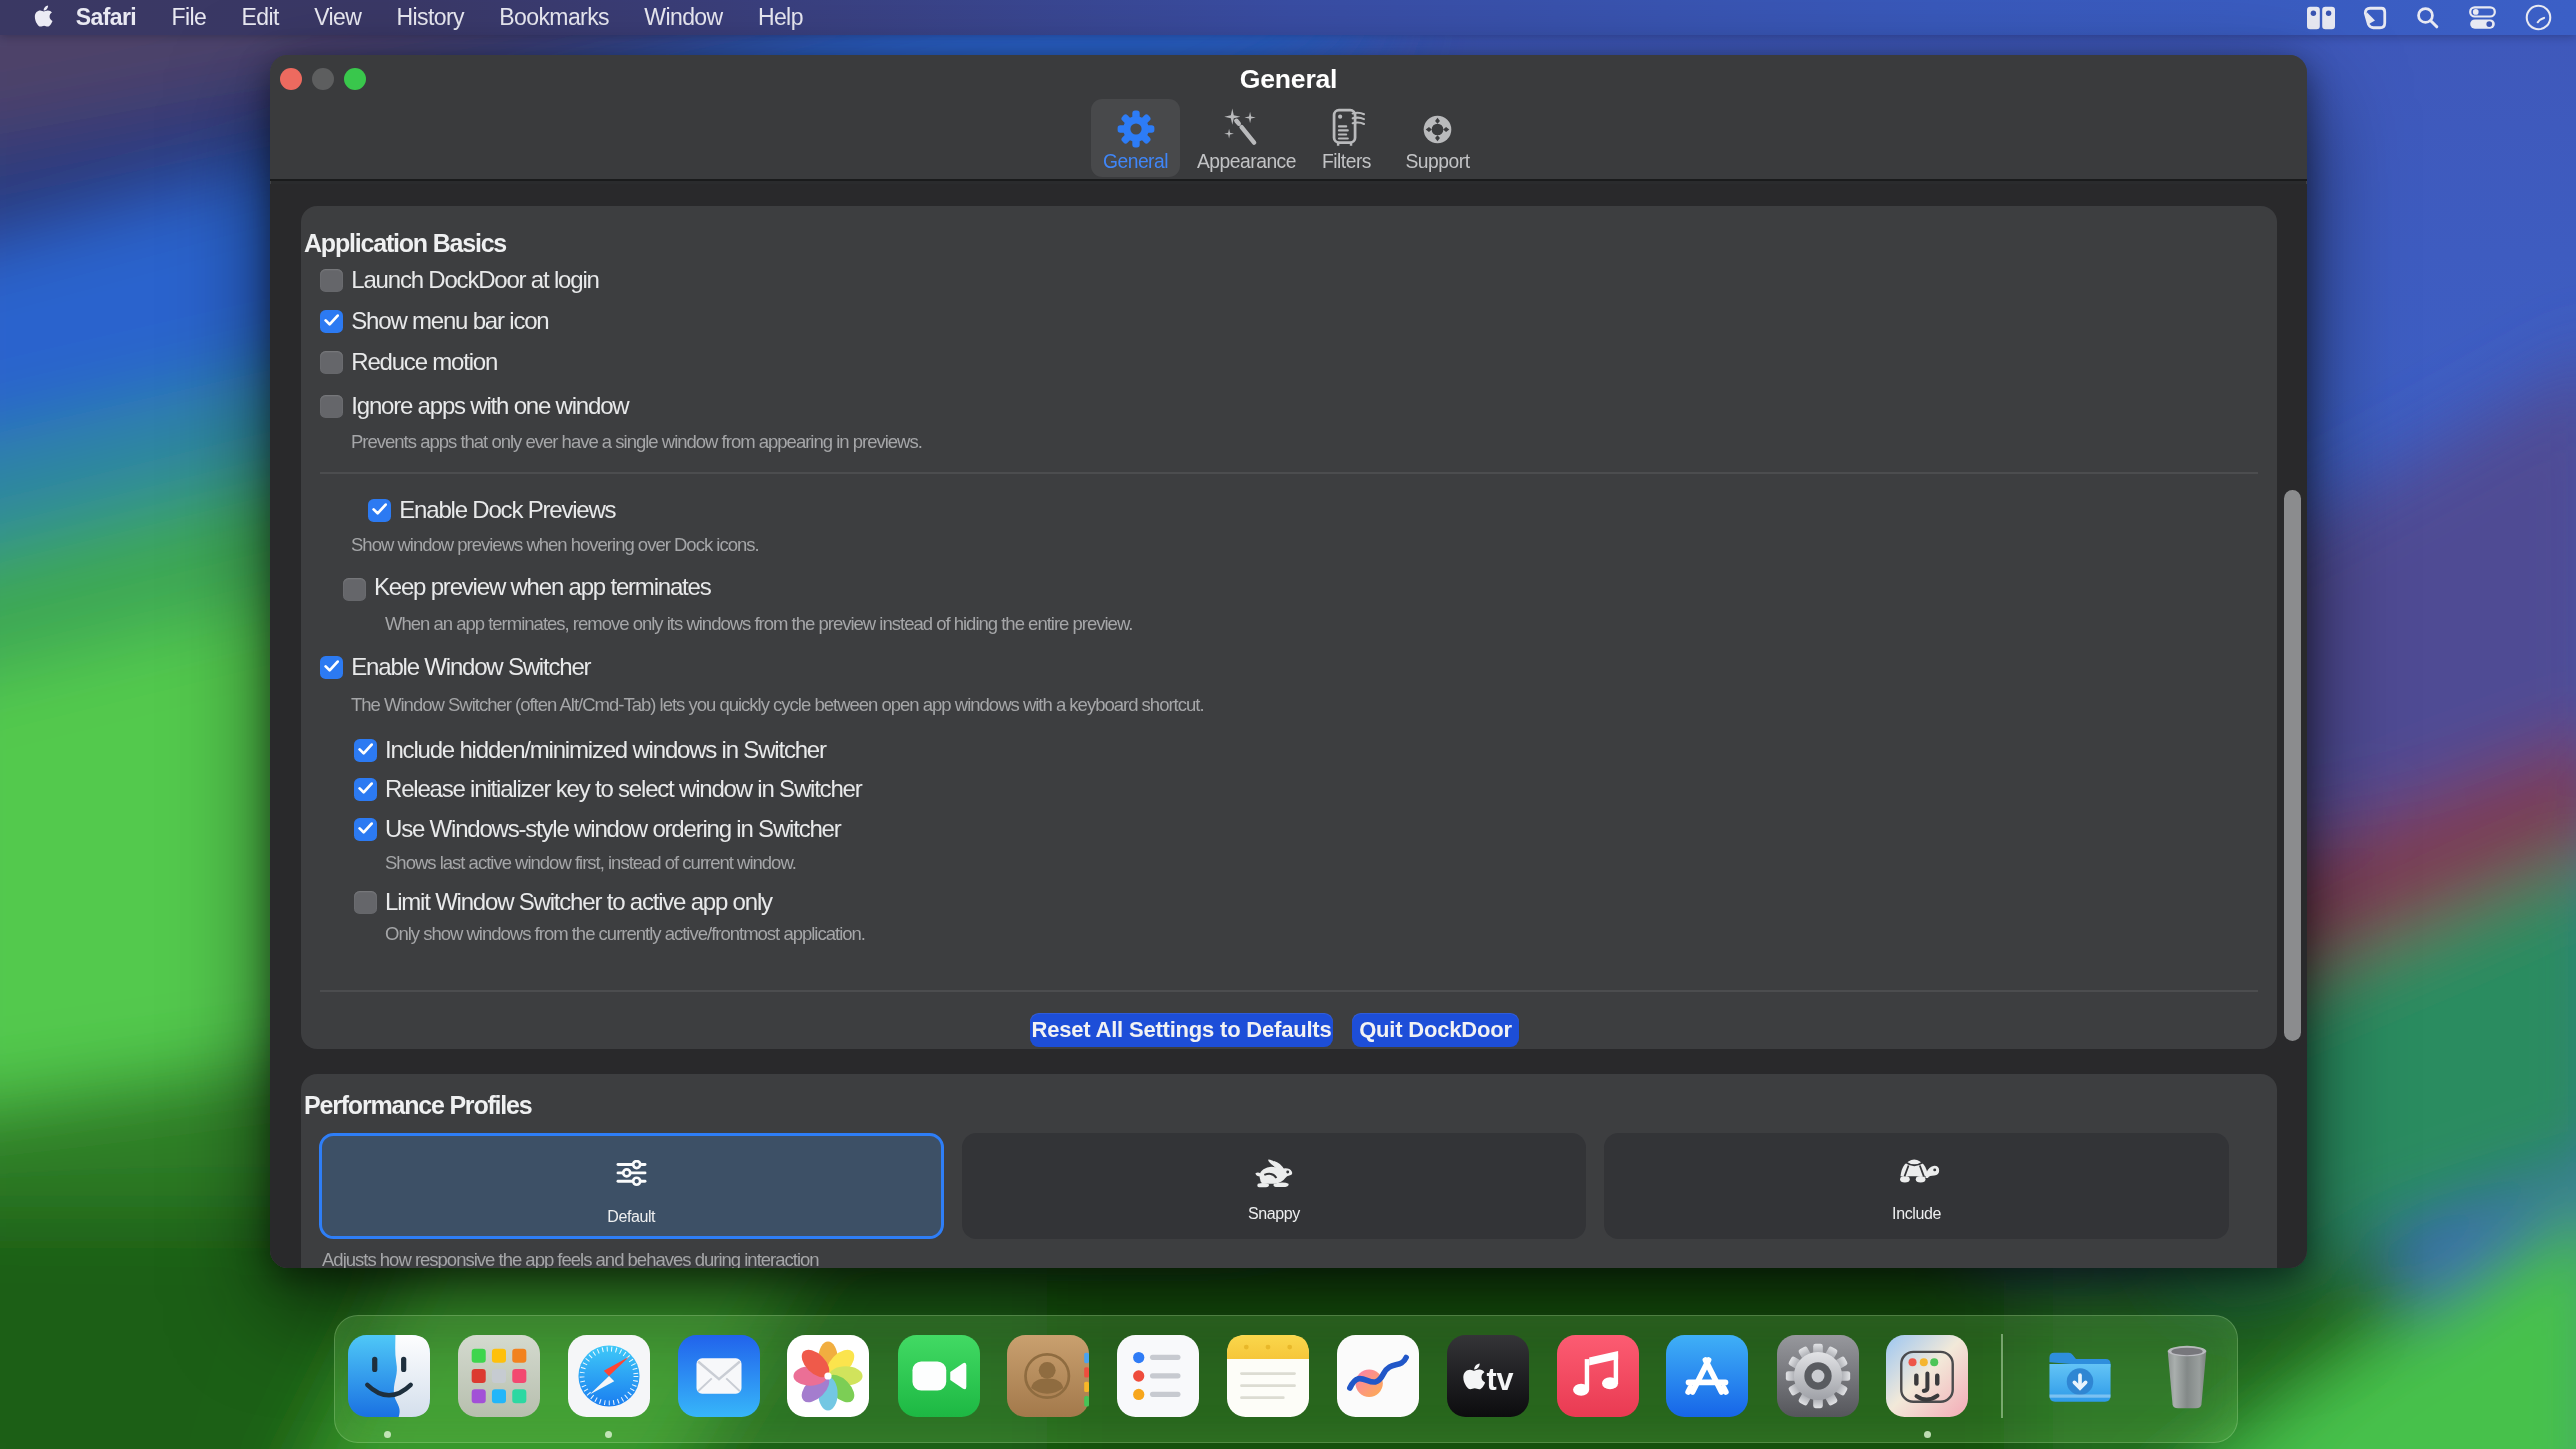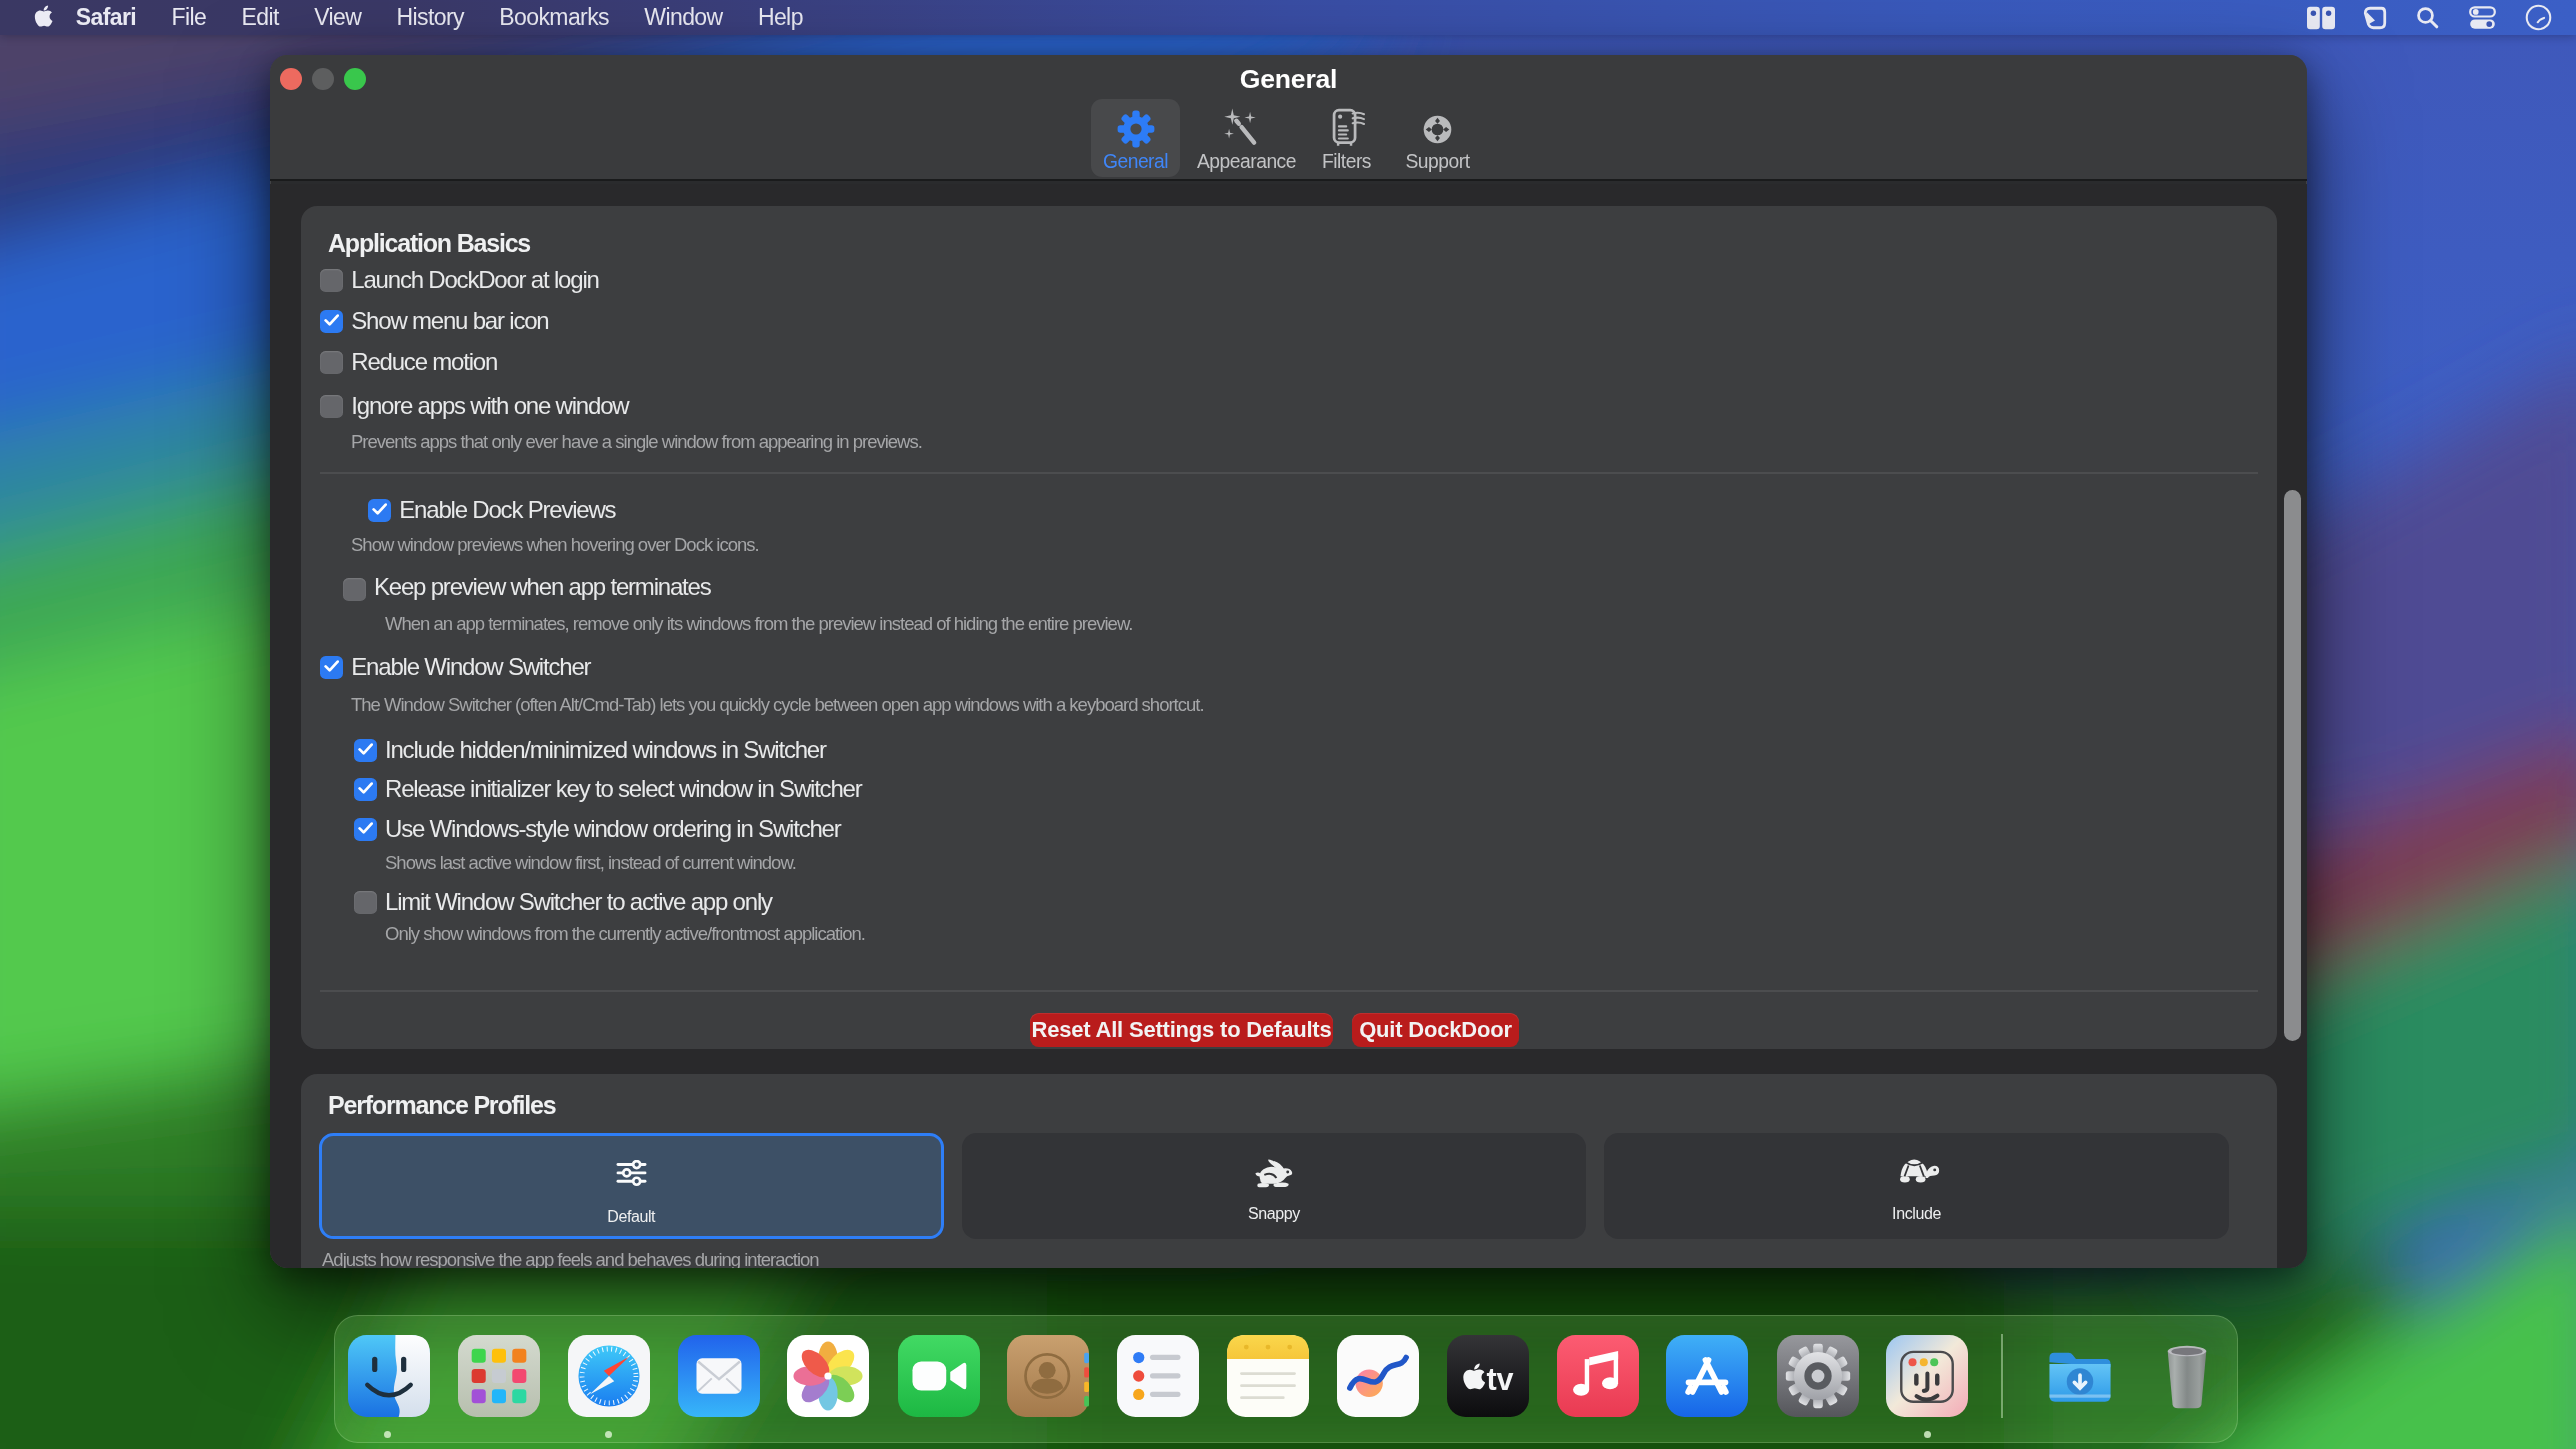--- a/index.html
+++ b/index.html
@@ -35,28 +35,28 @@
 .tab .ic { height:50px; display:flex; align-items:flex-end; justify-content:center; }
 .tab .lb { font-size:19.3px; letter-spacing:-0.5px; margin-top:1.6px; color:#c2c3c5; }
 .tab.sel { background:#48494b; }
 .tab.sel .lb { color:#3f86f8; }
 
 
 #content { position:absolute; left:0; top:129px; width:100%; bottom:0; background:#29292b; }
 .panel { position:absolute; left:31px; width:1976px; background:#3d3e40; border-radius:16px; }
 #panel1 { top:22px; height:843px; }
 #panel2 { top:890px; height:211px;padding-left:16px; }
-.hdr { position:absolute; left:27px; color:#eff0f1; font-size:25px; font-weight:bold; letter-spacing:-1.2px; }
+.hdr { position:absolute; left:3px; color:#eff0f1; font-size:25px; font-weight:bold; letter-spacing:-1.2px; }
 .row { position:absolute; display:flex; align-items:center; color:#e8e9ea; font-size:24px; letter-spacing:-1.2px; }
 .cb { width:23px; height:23px; border-radius:5.6px; background:#65666a; margin-right:8px; flex:0 0 auto; box-shadow:inset 0 0.8px 1.6px rgba(255,255,255,0.18); }
 .cb.on { background:#2c7af2; box-shadow:none; }
 .cb.on svg { display:block; margin:4px auto 0; }
 .desc { position:absolute; color:#a5a6a8; font-size:18.5px; letter-spacing:-1px; }
 .sep { position:absolute; left:19.3px; right:19.3px; height:1.6px; background:#4c4d4f; }
-.btn { position:absolute; top:807px; height:34px; background:#b91c1c; border-radius:8.9px; color:#f2f2f3; font-size:22px; font-weight:600; white-space:nowrap; letter-spacing:-0.6px; display:flex; align-items:center; justify-content:center; letter-spacing:-0.2px; box-shadow:inset 0 0.8px 0.8px rgba(255,255,255,0.12); }
+.btn { position:absolute; top:807px; height:34px; background:#1d4ed8; border-radius:8.9px; color:#f2f2f3; font-size:22px; font-weight:600; white-space:nowrap; letter-spacing:-0.6px; display:flex; align-items:center; justify-content:center; letter-spacing:-0.2px; box-shadow:inset 0 0.8px 0.8px rgba(255,255,255,0.12); }
 
 .card { position:absolute; top:59px; height:106px; border-radius:14.5px; background:#333437; color:#eeeff0; }
 .card.sel { background:#3d5066; border:3.2px solid #2e7ef7; }
 .card .cic { position:absolute; top:24px; left:0; width:100%; display:flex; justify-content:center; }
 .card .clb { position:absolute; top:72px; left:0; width:100%; text-align:center; font-size:16px; letter-spacing:-0.4px; }
 
 #scrollbar { position:absolute; left:2014px; top:306px; width:17px; height:551px; border-radius:8.9px; background:#8b8c8e; }
 
 
 #dock {

